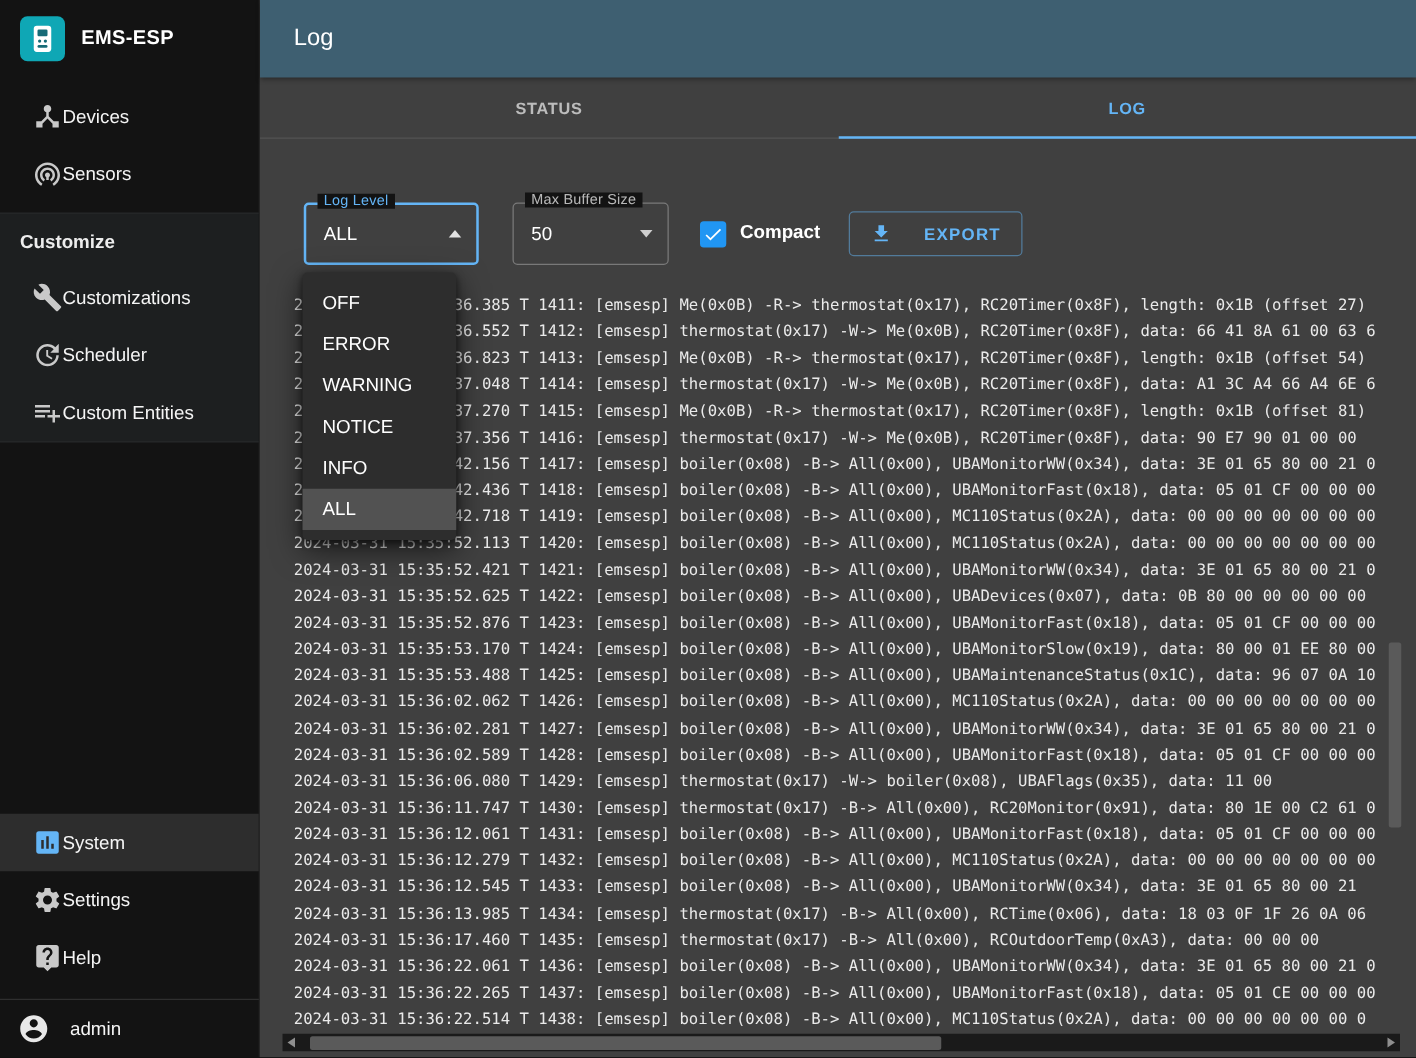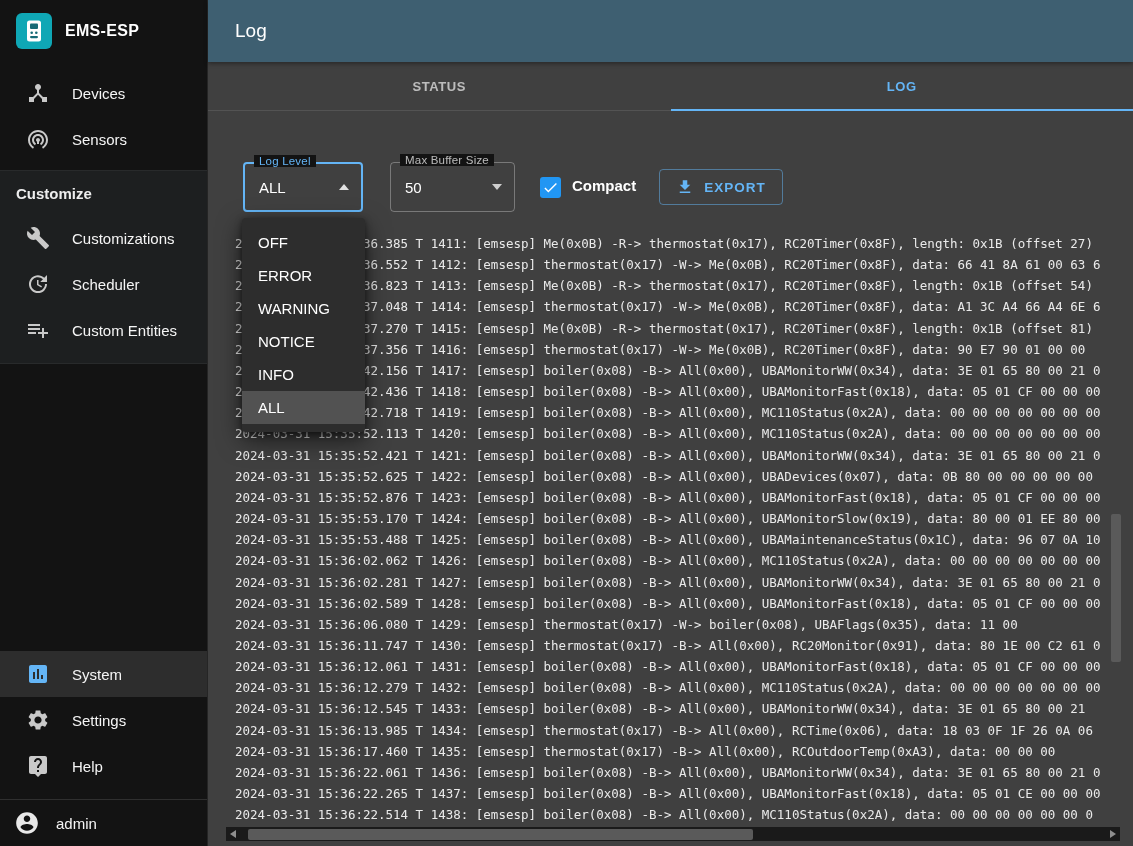--- a/index.html
+++ b/index.html
@@ -17,28 +17,28 @@
     display:flex; flex-direction:column;
   }
   .sidebar-header { height:62px; display:flex; align-items:center; padding:0 16px; gap:13px; }
   .logo {
     width:36px; height:36px; border-radius:6px; background:var(--logo,#0fa7b5);
     display:flex; align-items:center; justify-content:center;
   }
   .brand { font-size:16px; font-weight:700; letter-spacing:0.3px; color:#fff; }
   .nav-group { padding-top:8px; }
   .nav-item {
-    height:46px; display:flex; align-items:center; padding-left:26px; gap:22px; cursor:pointer;
+    height:46px; display:flex; align-items:center; padding-left:26px; cursor:pointer;
   }
   .nav-item .nicon { width:24px; height:24px; color:#c9c9c9; flex:0 0 24px; }
   .nav-item .nlabel { font-size:15px; color:#f5f5f5; }
   .nav-item.selected { background:#2d2d2d; }
   .nav-item.selected .nicon { color:var(--accent,#64b5f6); }
   .customize-panel {
-    margin-top:8px; background:#1d1f20; padding-bottom:10px;
+    margin-top:8px; background:#1d1f20; 
     border-top:1px solid rgba(255,255,255,0.05); border-bottom:1px solid rgba(255,255,255,0.05);
   }
   .section-label {
     height:44px; display:flex; align-items:center; padding-left:16px;
     font-size:15px; font-weight:700; color:#ededed;
   }
   .sidebar-spacer { flex:1; }
   .sidebar-divider { height:1px; background:rgba(255,255,255,0.12); margin-top:10px; }
   .user-row { height:46px; display:flex; align-items:center; padding-left:14px; gap:16px; cursor:pointer; }
   .user-row .nicon { width:26px; height:26px; color:#e8e8e8; }
@@ -57,42 +57,42 @@
     color:rgba(255,255,255,0.65); cursor:pointer;
   }
   .tab.active { color:var(--accent,#64b5f6); }
   .tab.active::after {
     content:""; position:absolute; left:0; right:0; bottom:-1px; height:2px;
     background:var(--accent,#64b5f6);
   }
   
   .controls { display:flex; align-items:center; padding:51px 0 0 35px; }
   .select { position:relative; height:50px; border-radius:4px; display:flex; align-items:center; }
-  .select.focused { width:120px; border:2px solid var(--accent,#64b5f6); }
+  .select.focused { width:140px; border:2px solid var(--accent,#64b5f6); }
   .select.normal { width:125px; border:1px solid rgba(255,255,255,0.3); }
   .select .value { padding-left:14px; font-size:15px; color:#fff; }
   .floating-label {
     position:absolute; top:-9px; left:9px; background:#131313; padding:0 5px;
     font-size:11.5px; letter-spacing:0.2px;
   }
   .focused .floating-label { color:var(--accent,#64b5f6); }
   .normal .floating-label { color:rgba(255,255,255,0.7); }
   .caret { position:absolute; right:12px; top:50%; transform:translateY(-50%); width:0; height:0;
     border-left:5px solid transparent; border-right:5px solid transparent; }
   .caret.up { border-bottom:6px solid rgba(255,255,255,0.85); }
   .caret.down { border-top:6px solid rgba(255,255,255,0.75); }
   .select.normal { margin-left:27px; }
   .checkbox-row { display:flex; align-items:flex-start; margin-left:25px; cursor:pointer; }
   .checkbox {
     width:21px; height:21px; border-radius:3px; background:var(--checkbox,#2196f3);
     display:flex; align-items:center; justify-content:center; margin-right:11px;
   }
   .checkbox-label { font-size:15px; font-weight:600; color:#fff; }
   .export-btn {
-    margin-left:23px; height:36px; display:flex; align-items:center; gap:10px; padding:0 16px;
+    margin-left:23px; height:36px; display:flex; align-items:center; gap:25px; padding:0 16px;
     background:transparent; border:1px solid rgba(100,181,246,0.5); border-radius:4px;
     color:var(--accent,#64b5f6); font-family:inherit; font-size:13.5px; font-weight:600;
     letter-spacing:1px; cursor:pointer;
   }
   
   .console {
     margin-top:21px; padding-left:27px; flex:1; overflow:hidden;
     font-family:"DejaVu Sans Mono","Liberation Mono",monospace;
     font-size:12.5px; line-height:21.15px; color:#eaeaea; white-space:pre;
   }

